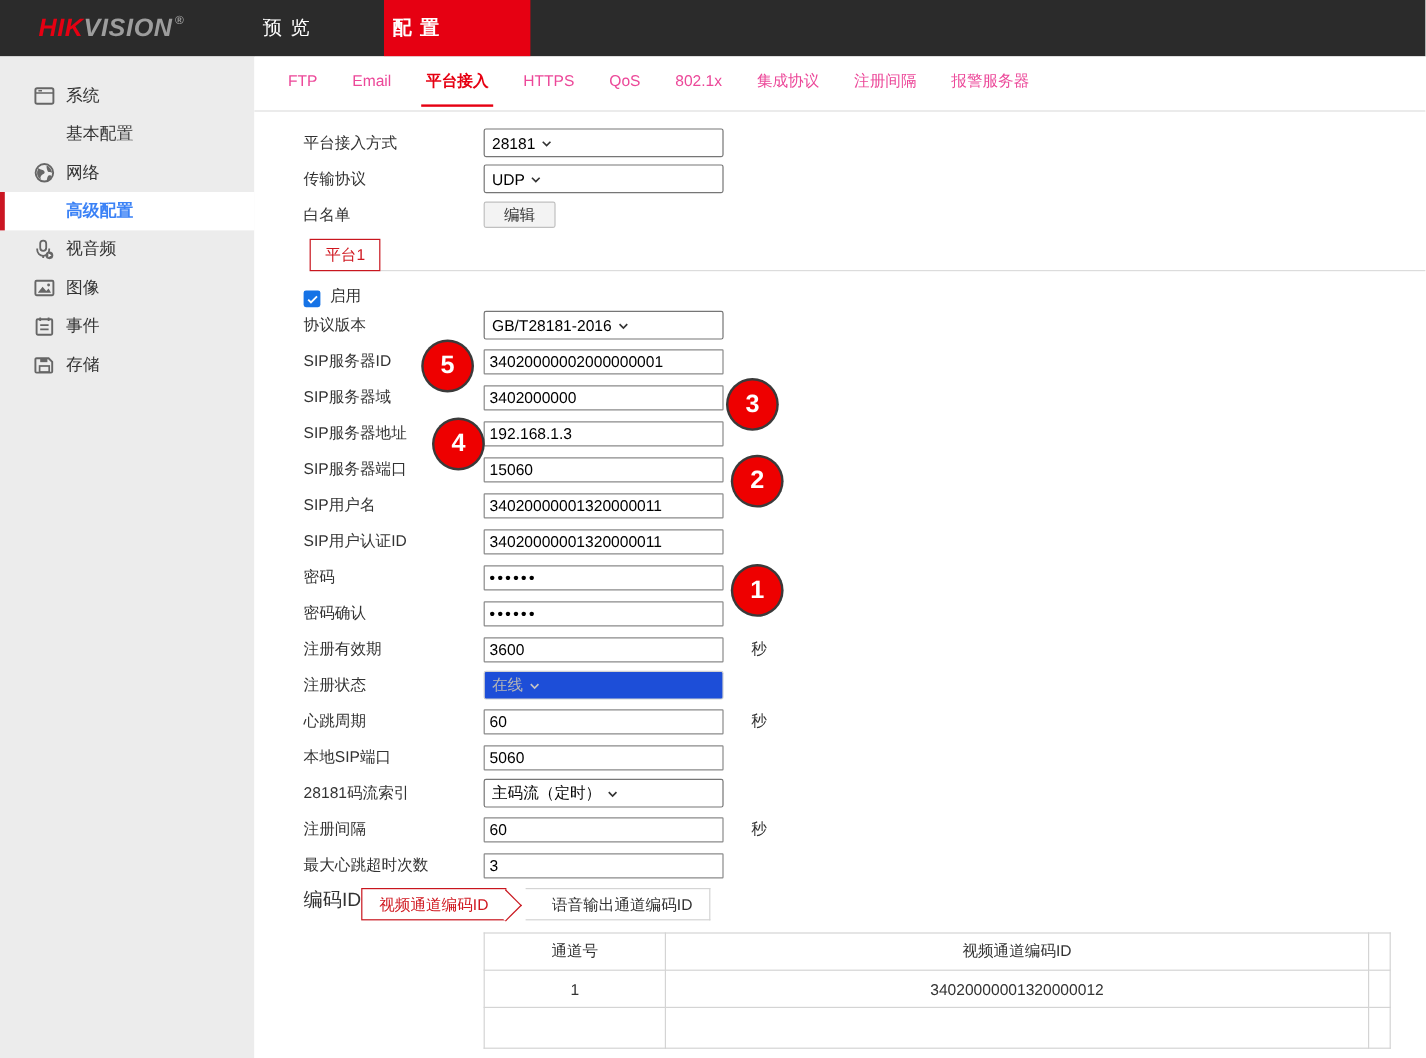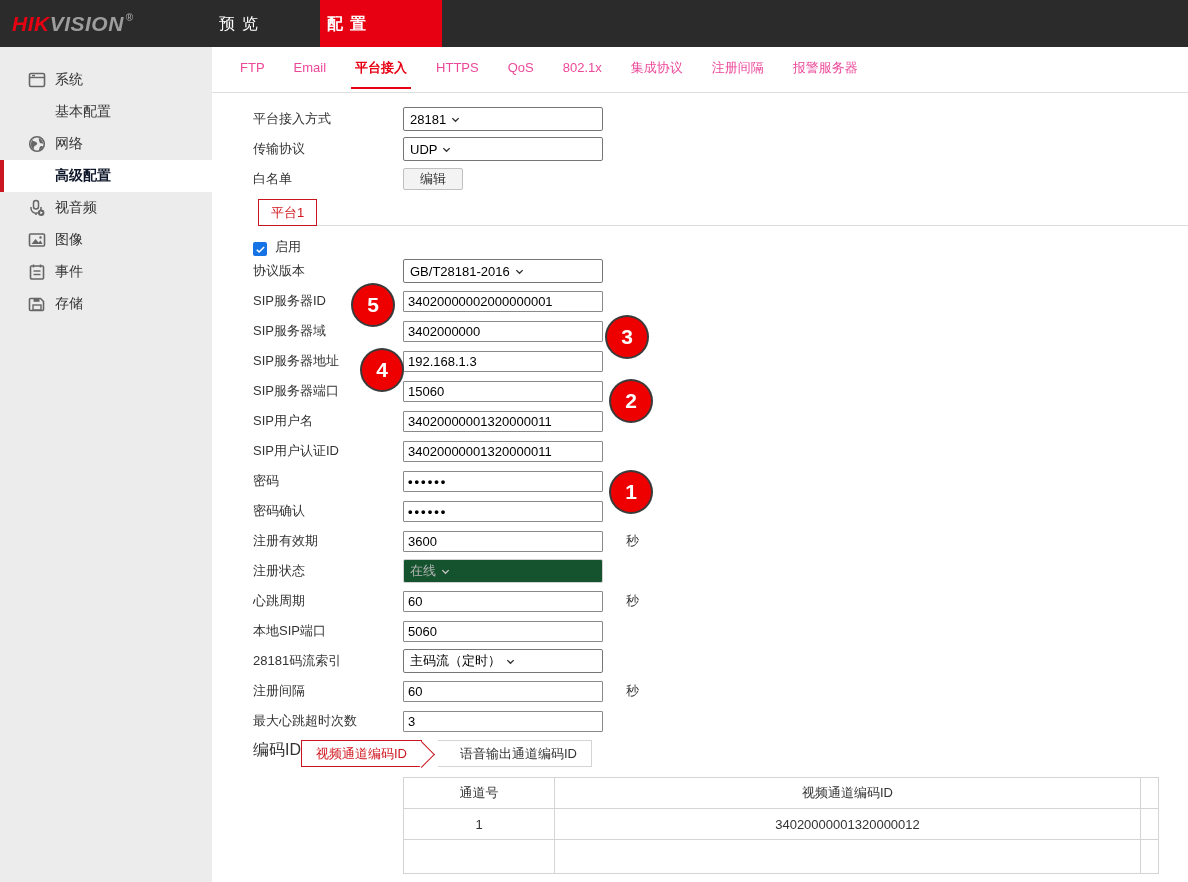--- a/index.html
+++ b/index.html
@@ -5,54 +5,54 @@
   * { margin:0; padding:0; box-sizing:border-box; }
   html,body { width:1188px; height:882px; }
   body {
     font-family:"Liberation Sans","DejaVu Sans",sans-serif;
     background:#fff; color:#333; overflow:hidden; position:relative;
   }
   .page { position:relative; width:1188px; height:882px; overflow:hidden; }
 
   
   .topbar { position:absolute; left:0; top:0; width:1188px; height:47px; background:#2b2b2b; }
-  .logo { position:absolute; left:12px; top:0; height:47px; display:flex; align-items:center;
+  .logo { position:absolute; left:32px; top:0; height:47px; display:flex; align-items:center;
           font-style:italic; font-weight:bold; font-size:21px; letter-spacing:.5px; }
   .logo .hik { color:#e60012; }
   .logo .vision { color:#9d9d9d; }
   .logo .reg { color:#9d9d9d; font-size:10px; vertical-align:super; font-style:normal; margin-left:2px; position:relative; top:-6px; }
   .topnav { position:absolute; left:212px; top:0; height:47px; display:flex; }
   .topnav-tab { height:47px; line-height:47px; text-align:left; color:#fff; font-size:16px;
                 letter-spacing:7px; text-indent:7px; cursor:pointer; }
   .topnav-tab.preview { width:108px; }
   .topnav-tab.config { width:122px; background:#e60012; font-weight:bold; }
 
   
   .sidebar { position:absolute; left:0; top:47px; width:212px; height:835px; background:#ececec; padding-top:17px; }
   .side-item { height:32px; display:flex; align-items:center; padding-left:28px; font-size:14px; color:#333; cursor:pointer; }
   .side-item .icon { width:18px; height:18px; margin-right:9px; display:inline-flex; }
   .side-item.sub { padding-left:55px; }
-  .side-item.active { background:#fff; color:#0f172a; font-weight:bold; border-left:4px solid #ca1622; padding-left:51px; }
+  .side-item.active { background:#fff; color:#3b82f6; font-weight:bold; border-left:4px solid #ca1622; padding-left:51px; }
 
   
   .content { position:absolute; left:212px; top:47px; width:976px; height:835px; background:#fff; }
   .tabstrip { height:46px; border-bottom:1px solid #dedede; display:flex; align-items:center; padding-left:28px; }
   .tab { font-size:13px; color:#ec4899; margin-right:29px; cursor:pointer; position:relative; padding:2px 0 6px 0; }
   .tab.active { color:#e60012; font-weight:bold; }
   .tab.active::after { content:""; position:absolute; left:-4px; right:-4px; bottom:-6px; height:2px; background:#e60012; }
 
   .form { padding:11px 0 0 41px; }
   .row { height:30px; display:flex; align-items:center; }
   .row .lbl { width:150px; font-size:13px; color:#333; flex:none; }
   .unit { margin-left:23px; font-size:13px; color:#333; }
 
   .ctl-select { width:200px; height:24px; border:1px solid #767676; border-radius:2px; background:#fff;
                 display:flex; align-items:center; padding:0 6px 0 6px;
                 font-size:13px; color:#000; cursor:pointer; flex:none; }
-  .ctl-select.disabled { border-color:#d2d2d2; color:#b5b5b5; background:#14532d; cursor:default; }
+  .ctl-select.disabled { border-color:#d2d2d2; color:#b5b5b5; background:#1d4ed8; cursor:default; }
   .ctl-select .chev { display:inline-flex; flex:none; margin-left:4px; }
 
   .ctl-input { width:200px; height:21px; border:1px solid #8a8a8a; border-radius:1px; background:#fff;
                font-size:13px; color:#000; padding:0 4px; font-family:"Liberation Sans","DejaVu Sans",sans-serif; flex:none; }
   .ctl-input.pwd { letter-spacing:2px; font-weight:bold; }
 
   .btn { width:60px; height:22px; background:#f3f3f3; border:1px solid #c0c0c0; border-radius:2px;
          font-size:13px; color:#333; cursor:pointer; font-family:"Liberation Sans","DejaVu Sans",sans-serif; }
 
   .platform-row { position:relative; height:27px; margin-top:5px; }

